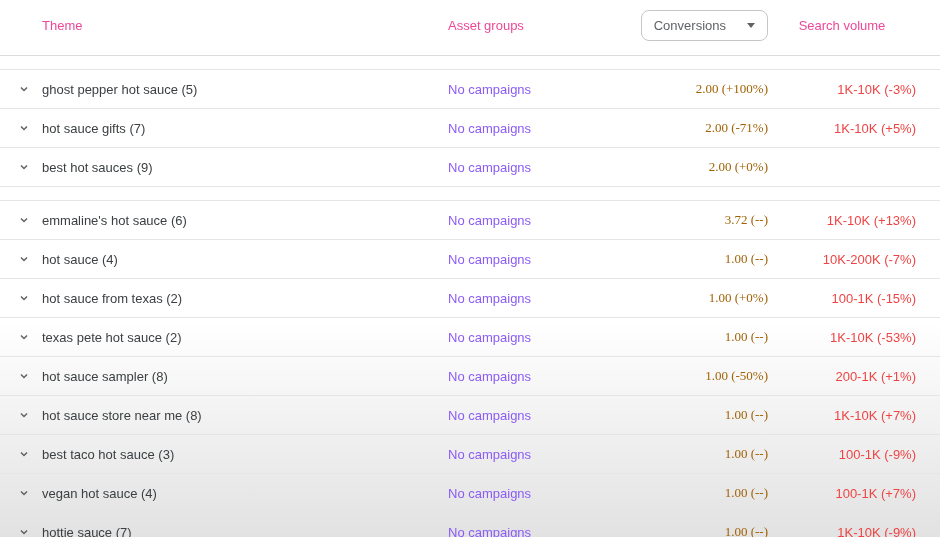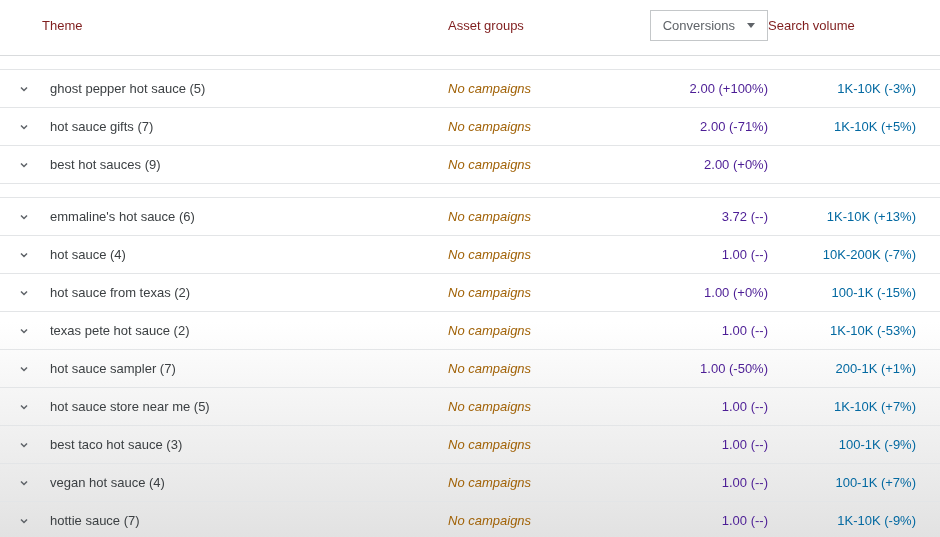--- a/index.html
+++ b/index.html
@@ -14,29 +14,29 @@
   .table { width: 100%; }
   .header-row {
     display: flex;
     align-items: center;
     padding: 10px 18px 14px 18px;
     border-bottom: 1px solid #d9dbdd;
   }
   .col-theme { flex: 0 0 430px; padding-left: 24px; }
   .col-asset { flex: 0 0 170px; }
   .col-conv { flex: 0 0 150px; text-align: right; display: flex; justify-content: flex-end; }
-  .col-search { flex: 1; text-align: left; padding-right: 6px; }
-  .header-label { color: #7f1d1d; font-size: 13px; }
+  .col-search { flex: 1; text-align: center; padding-right: 6px; }
+  .header-label { color: #ec4899; font-size: 13px; }
   .conv-button {
     border: 1px solid #c4c7c9;
-    border-radius: 0;
+    border-radius: 8px;
     padding: 7px 12px;
     display: inline-flex;
     align-items: center;
-    gap: 12px;
+    gap: 21px;
     background: transparent;
     color: #5f6368;
     font-size: 13px;
     cursor: pointer;
     font-family: inherit;
   }
   .dropdown-arrow {
     width: 0; height: 0;
     border-left: 4px solid transparent;
     border-right: 4px solid transparent;
@@ -46,32 +46,32 @@
   .data-row {
     display: flex;
     align-items: center;
     padding: 11px 18px;
     border-bottom: 1px solid #e3e5e7;
   }
   .theme-cell {
     flex: 0 0 430px;
     display: flex;
     align-items: center;
-    gap: 20px;
+    gap: 12px;
   }
   .chevron {
     width: 12px; height: 12px;
     color: #5f6368;
     flex-shrink: 0;
   }
   .chevron svg { display: block; }
   .theme-text { color: #3c4043; }
-  .asset-cell { flex: 0 0 170px; color: #a16207; font-style: italic; }
-  .conv-cell { flex: 0 0 150px; text-align: right; color: #4c1d95; }
-  .search-cell { flex: 1; text-align: right; color: #0369a1; padding-right: 6px; }
+  .asset-cell { flex: 0 0 170px; color: #8b5cf6; }
+  .conv-cell { flex: 0 0 150px; text-align: right; color: #a16207; font-family: Liberation Serif, serif; }
+  .search-cell { flex: 1; text-align: right; color: #ef4444; padding-right: 6px; }
 </style>
 </head>
 <body>
 
 <div class="table">
   <div class="header-row">
     <div class="col-theme header-label">Theme</div>
     <div class="col-asset header-label">Asset groups</div>
     <div class="col-conv">
       <button class="conv-button">
@@ -174,34 +174,34 @@
         <div class="conv-cell">1.00 (--)</div>
         <div class="search-cell">1K-10K (-53%)</div>
       </div>
       <div class="data-row">
         <div class="theme-cell">
           <span class="chevron">
             <svg viewBox="0 0 24 24" width="12" height="12" fill="none" stroke="#5f6368" stroke-width="3">
               <polyline points="6 9 12 15 18 9"></polyline>
             </svg>
           </span>
-          <span class="theme-text">hot sauce sampler (7)</span>
+          <span class="theme-text">hot sauce sampler (8)</span>
         </div>
         <div class="asset-cell">No campaigns</div>
         <div class="conv-cell">1.00 (-50%)</div>
         <div class="search-cell">200-1K (+1%)</div>
       </div>
       <div class="data-row">
         <div class="theme-cell">
           <span class="chevron">
             <svg viewBox="0 0 24 24" width="12" height="12" fill="none" stroke="#5f6368" stroke-width="3">
               <polyline points="6 9 12 15 18 9"></polyline>
             </svg>
           </span>
-          <span class="theme-text">hot sauce store near me (5)</span>
+          <span class="theme-text">hot sauce store near me (8)</span>
         </div>
         <div class="asset-cell">No campaigns</div>
         <div class="conv-cell">1.00 (--)</div>
         <div class="search-cell">1K-10K (+7%)</div>
       </div>
       <div class="data-row">
         <div class="theme-cell">
           <span class="chevron">
             <svg viewBox="0 0 24 24" width="12" height="12" fill="none" stroke="#5f6368" stroke-width="3">
               <polyline points="6 9 12 15 18 9"></polyline>

